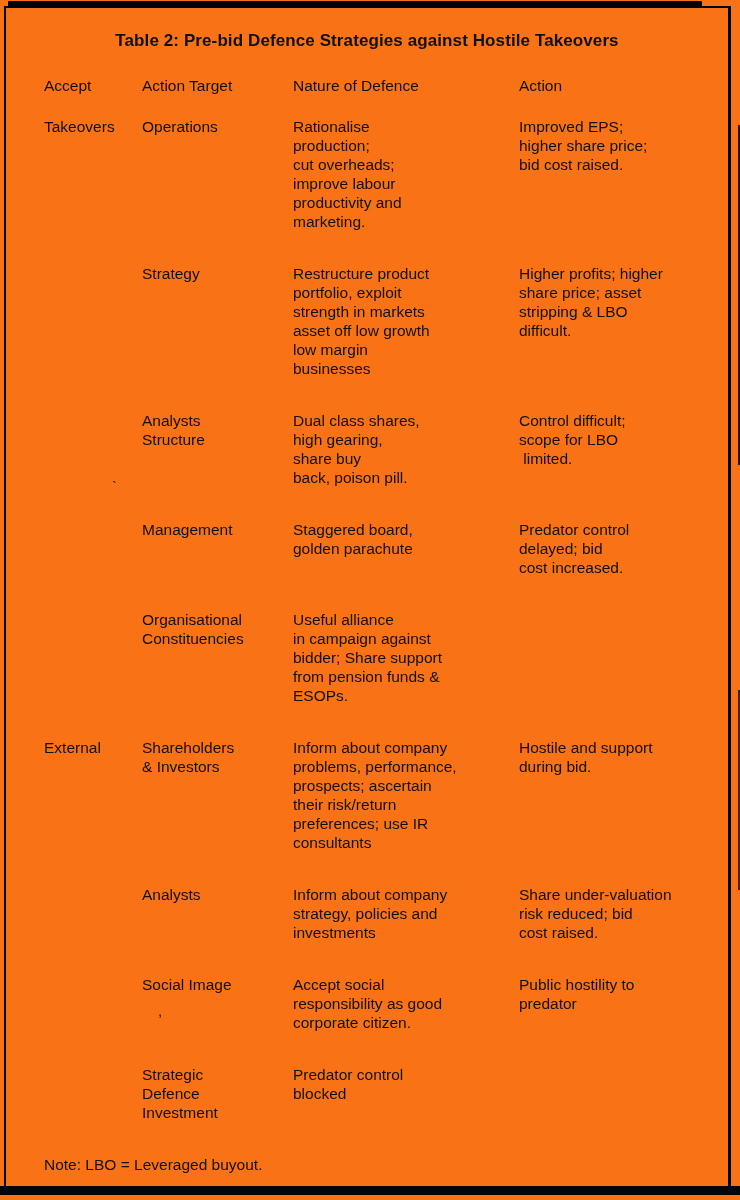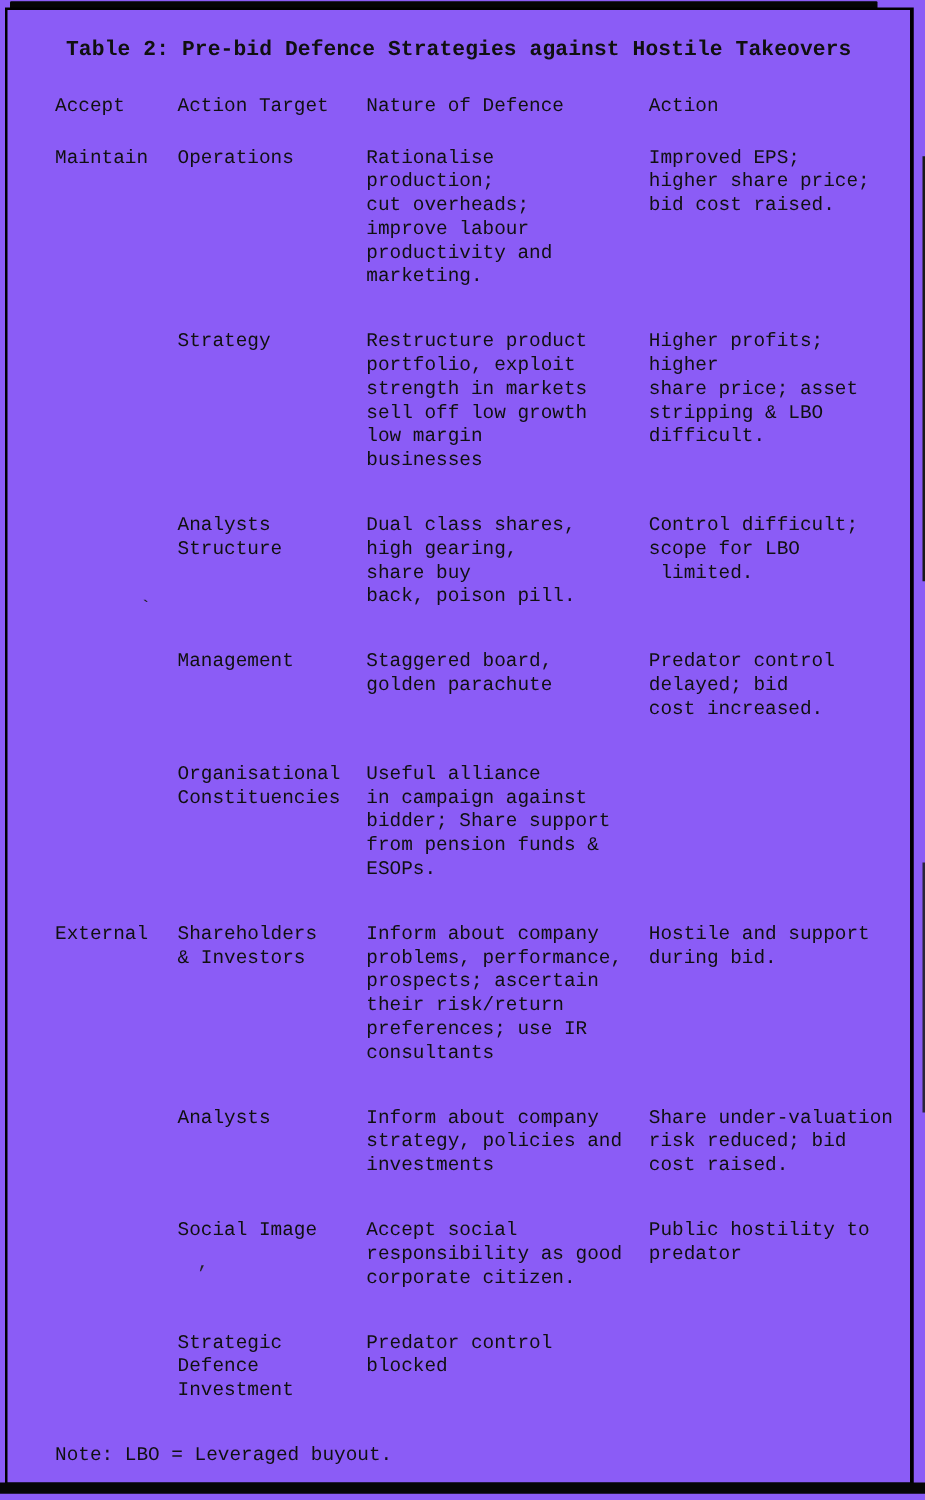--- a/index.html
+++ b/index.html
@@ -1,21 +1,21 @@
 <!DOCTYPE html>
 <html><head>
 <meta charset="utf-8">
 <style>
   html, body { margin: 0; padding: 0; background: #ffffff; }
   .page {
     position: relative;
     width: 740px;
     height: 1200px;
-    background: #8b5cf6;
-    font-family: Liberation Mono, monospace;
+    background: #f97316;
+    font-family: Liberation Sans, sans-serif;
     color: #101010;
     overflow: hidden;
   }
   .top-rule {
     position: absolute;
     left: 8px; top: 1px;
     width: 694px; height: 6px;
     background: #050505;
     border-radius: 1px;
   }
@@ -85,40 +85,40 @@
     <div class="title">Table 2: Pre-bid Defence Strategies against Hostile Takeovers</div>
 
     <div class="tgrid header-row">
       <div class="cell">Accept</div>
       <div class="cell">Action Target</div>
       <div class="cell">Nature of Defence</div>
       <div class="cell">Action</div>
     </div>
 
     <div class="tgrid trow">
-      <div class="cell">Maintain</div>
+      <div class="cell">Takeovers</div>
       <div class="cell">Operations</div>
       <div class="cell">Rationalise
 production;
 cut overheads;
 improve labour
 productivity and
 marketing.</div>
       <div class="cell">Improved EPS;
 higher share price;
 bid cost raised.</div>
     </div>
 
     <div class="tgrid trow">
       <div class="cell"></div>
       <div class="cell">Strategy</div>
       <div class="cell">Restructure product
 portfolio, exploit
 strength in markets
-sell off low growth
+asset off low growth
 low margin
 businesses</div>
       <div class="cell">Higher profits; higher
 share price; asset
 stripping &amp; LBO
 difficult.</div>
     </div>
 
     <div class="tgrid trow">
       <div class="cell"></div>

